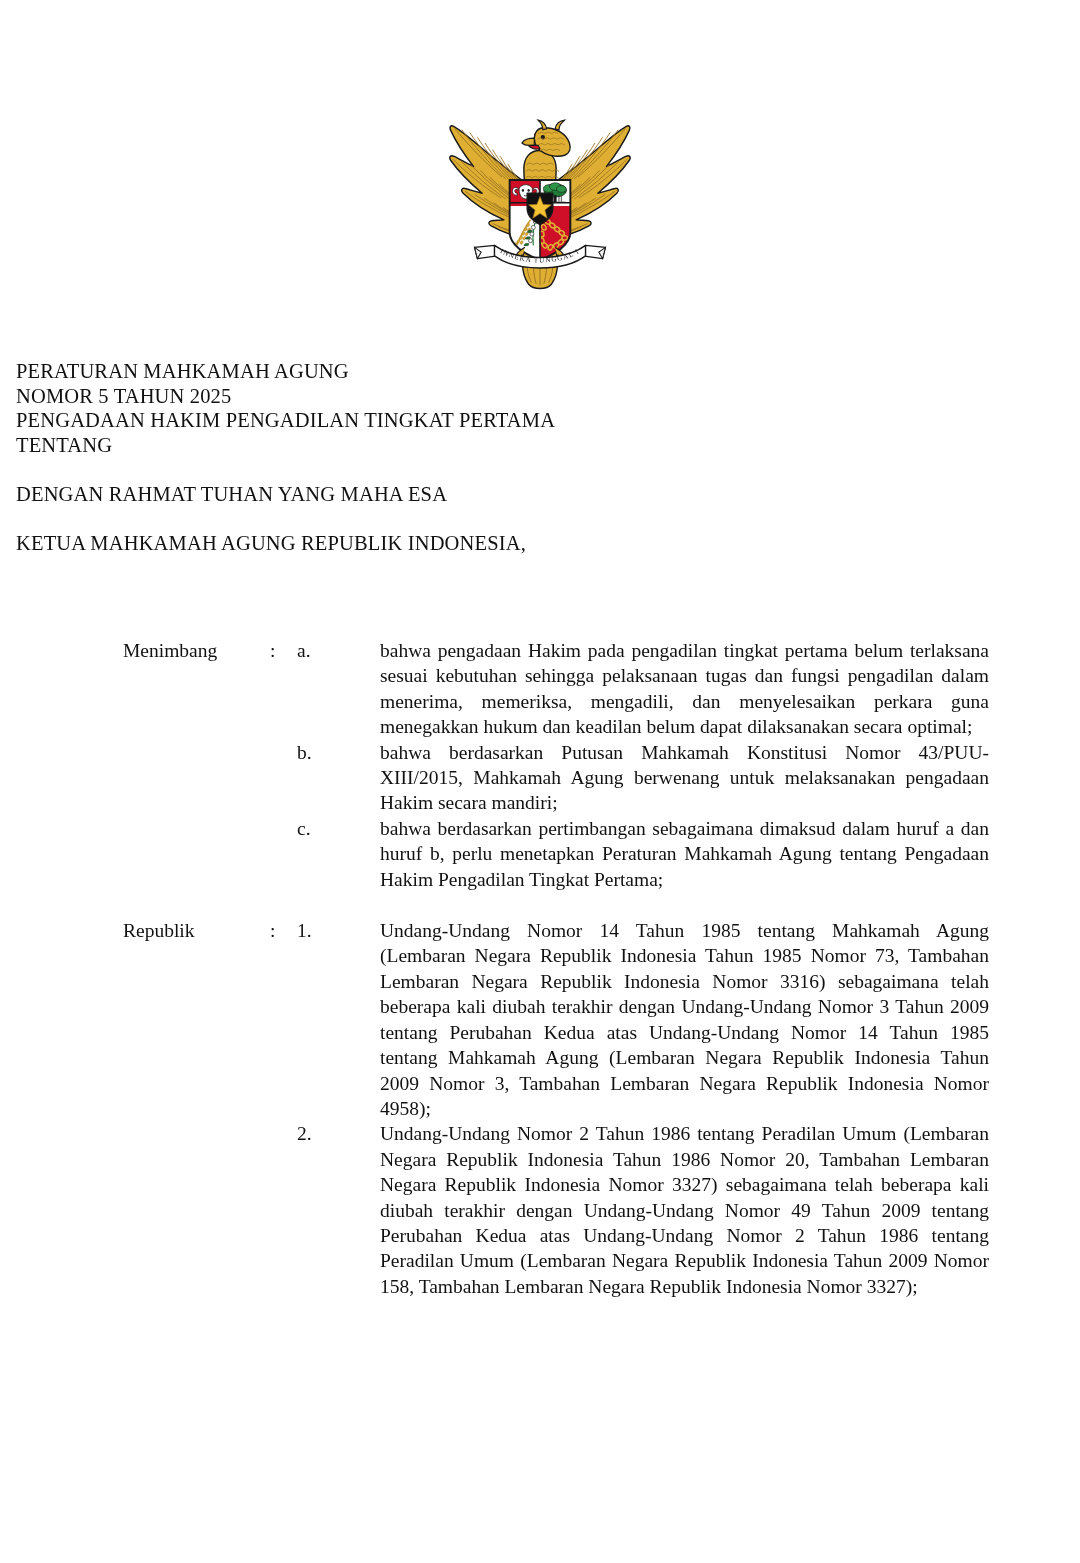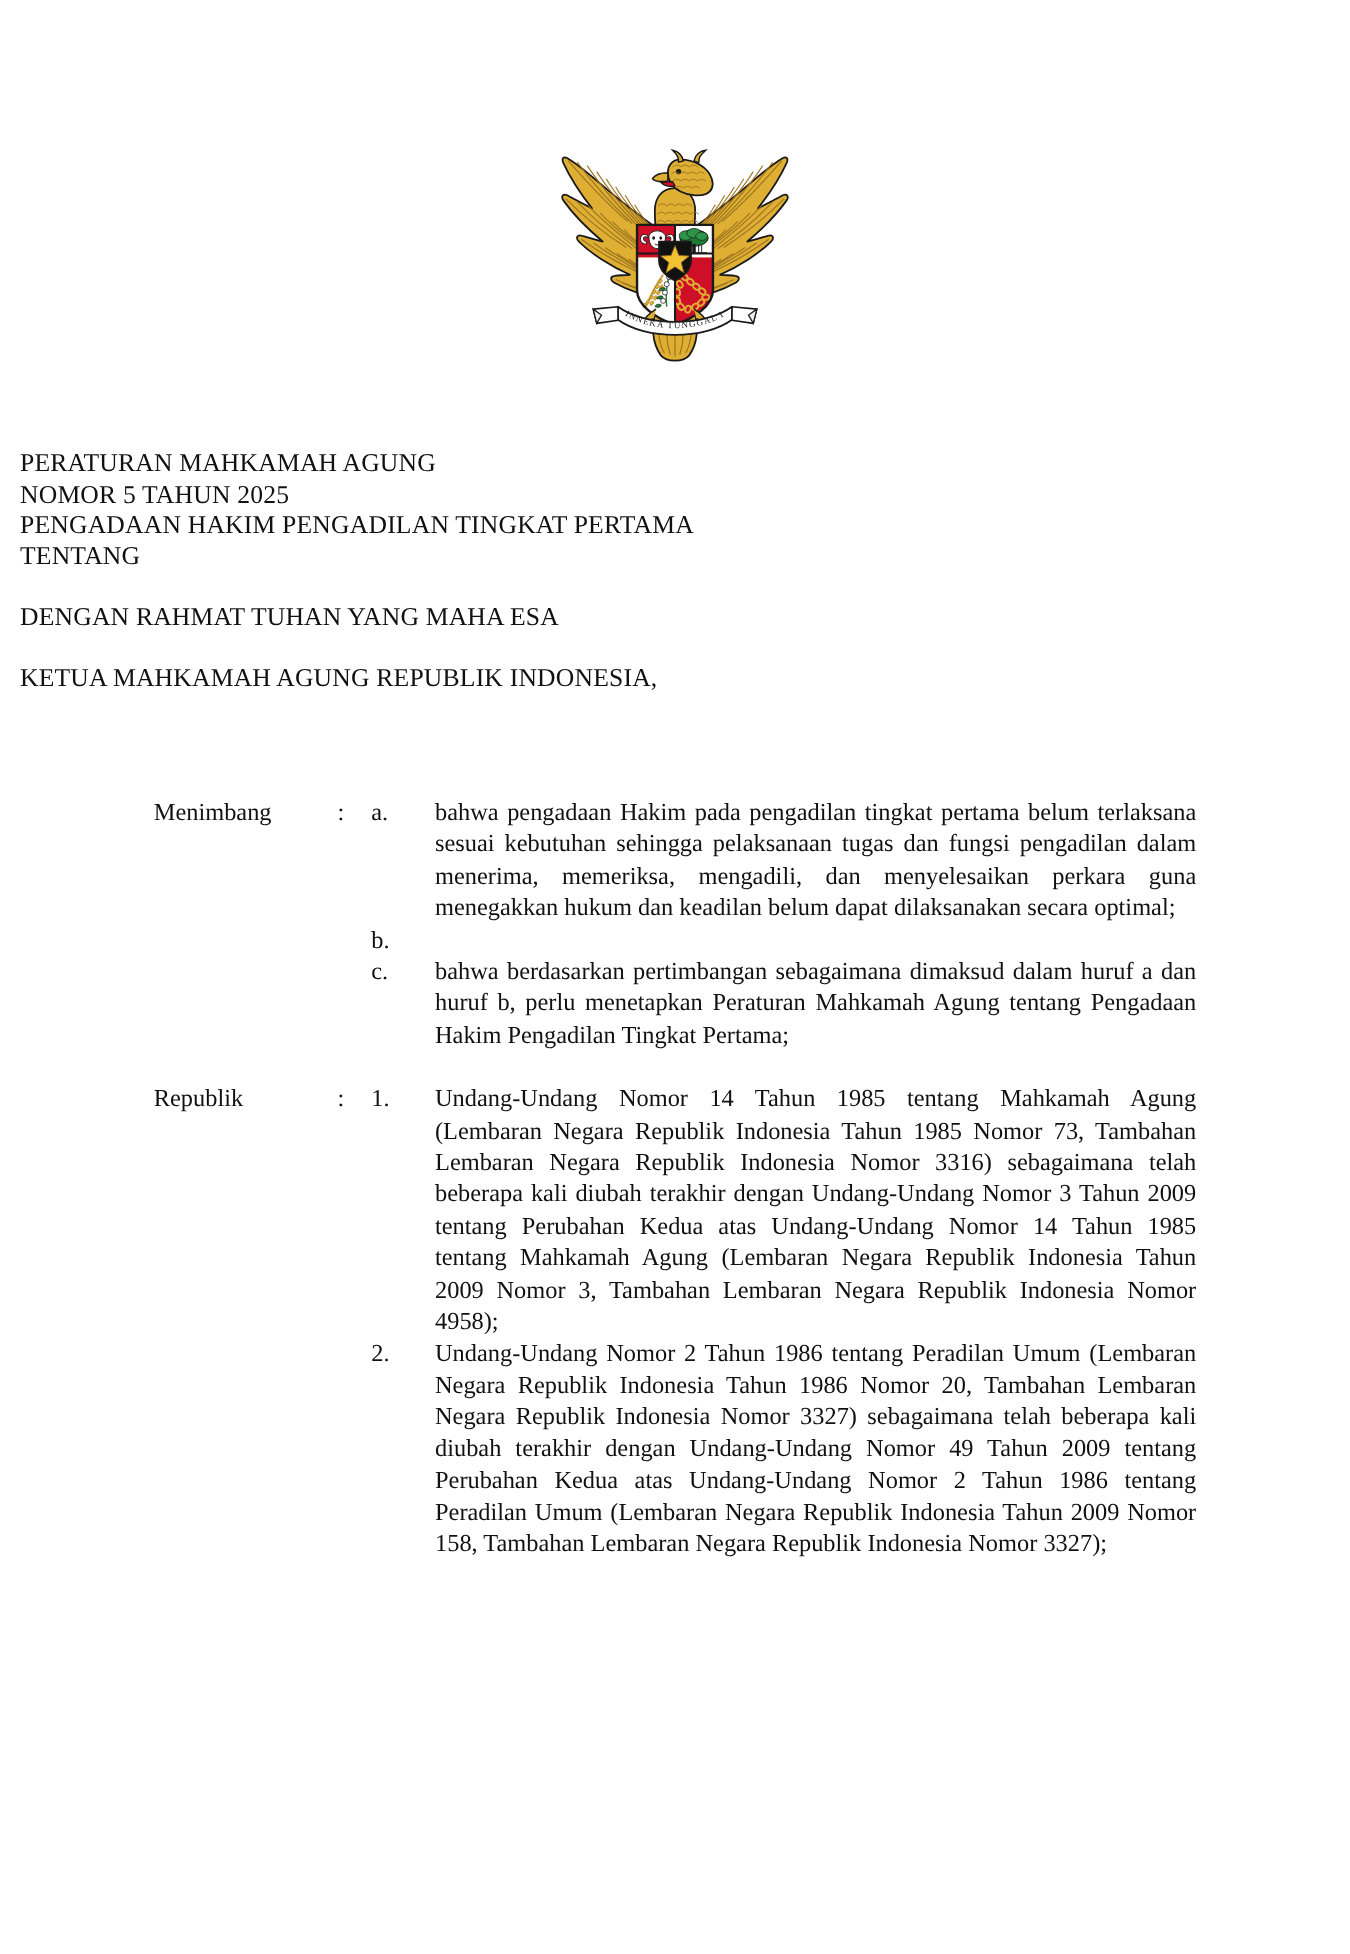--- a/index.html
+++ b/index.html
@@ -90,20 +90,21 @@
     line-height: 25.4px;
   }
   .body {
     flex: 0 0 609px;
     width: 609px;
     font-size: 19.5px;
     line-height: 25.4px;
     text-align: justify;
     text-justify: inter-word;
     hyphens: none;
+    margin-left: 32px;
   }
 </style>
 </head>
 <body>
 
 <div class="page">
 
   <div class="emblem-wrap">
     <div class="emblem">
       <svg viewBox="0 0 400 390" width="190" height="185" xmlns="http://www.w3.org/2000/svg">
@@ -386,20 +387,21 @@
       <div class="clause-row">
         <div class="lbl">Menimbang</div>
         <div class="colon">:</div>
         <div class="marker">a.</div>
         <div class="body">bahwa pengadaan Hakim pada pengadilan tingkat pertama belum terlaksana sesuai kebutuhan sehingga pelaksanaan tugas dan fungsi pengadilan dalam menerima, memeriksa, mengadili, dan menyelesaikan perkara guna menegakkan hukum dan keadilan belum dapat dilaksanakan secara optimal;</div>
       </div>
       <div class="clause-row">
         <div class="lbl"></div>
         <div class="colon"></div>
         <div class="marker">b.</div>
+        <div class="body">bahwa berdasarkan Putusan Mahkamah Konstitusi Nomor 43/PUU-XIII/2015, Mahkamah Agung berwenang untuk melaksanakan pengadaan Hakim secara mandiri;</div>
       </div>
       <div class="clause-row">
         <div class="lbl"></div>
         <div class="colon"></div>
         <div class="marker">c.</div>
         <div class="body">bahwa berdasarkan pertimbangan sebagaimana dimaksud dalam huruf a dan huruf b, perlu menetapkan Peraturan Mahkamah Agung tentang Pengadaan Hakim Pengadilan Tingkat Pertama;</div>
       </div>
     </div>
 
     <div class="group-gap"></div>

